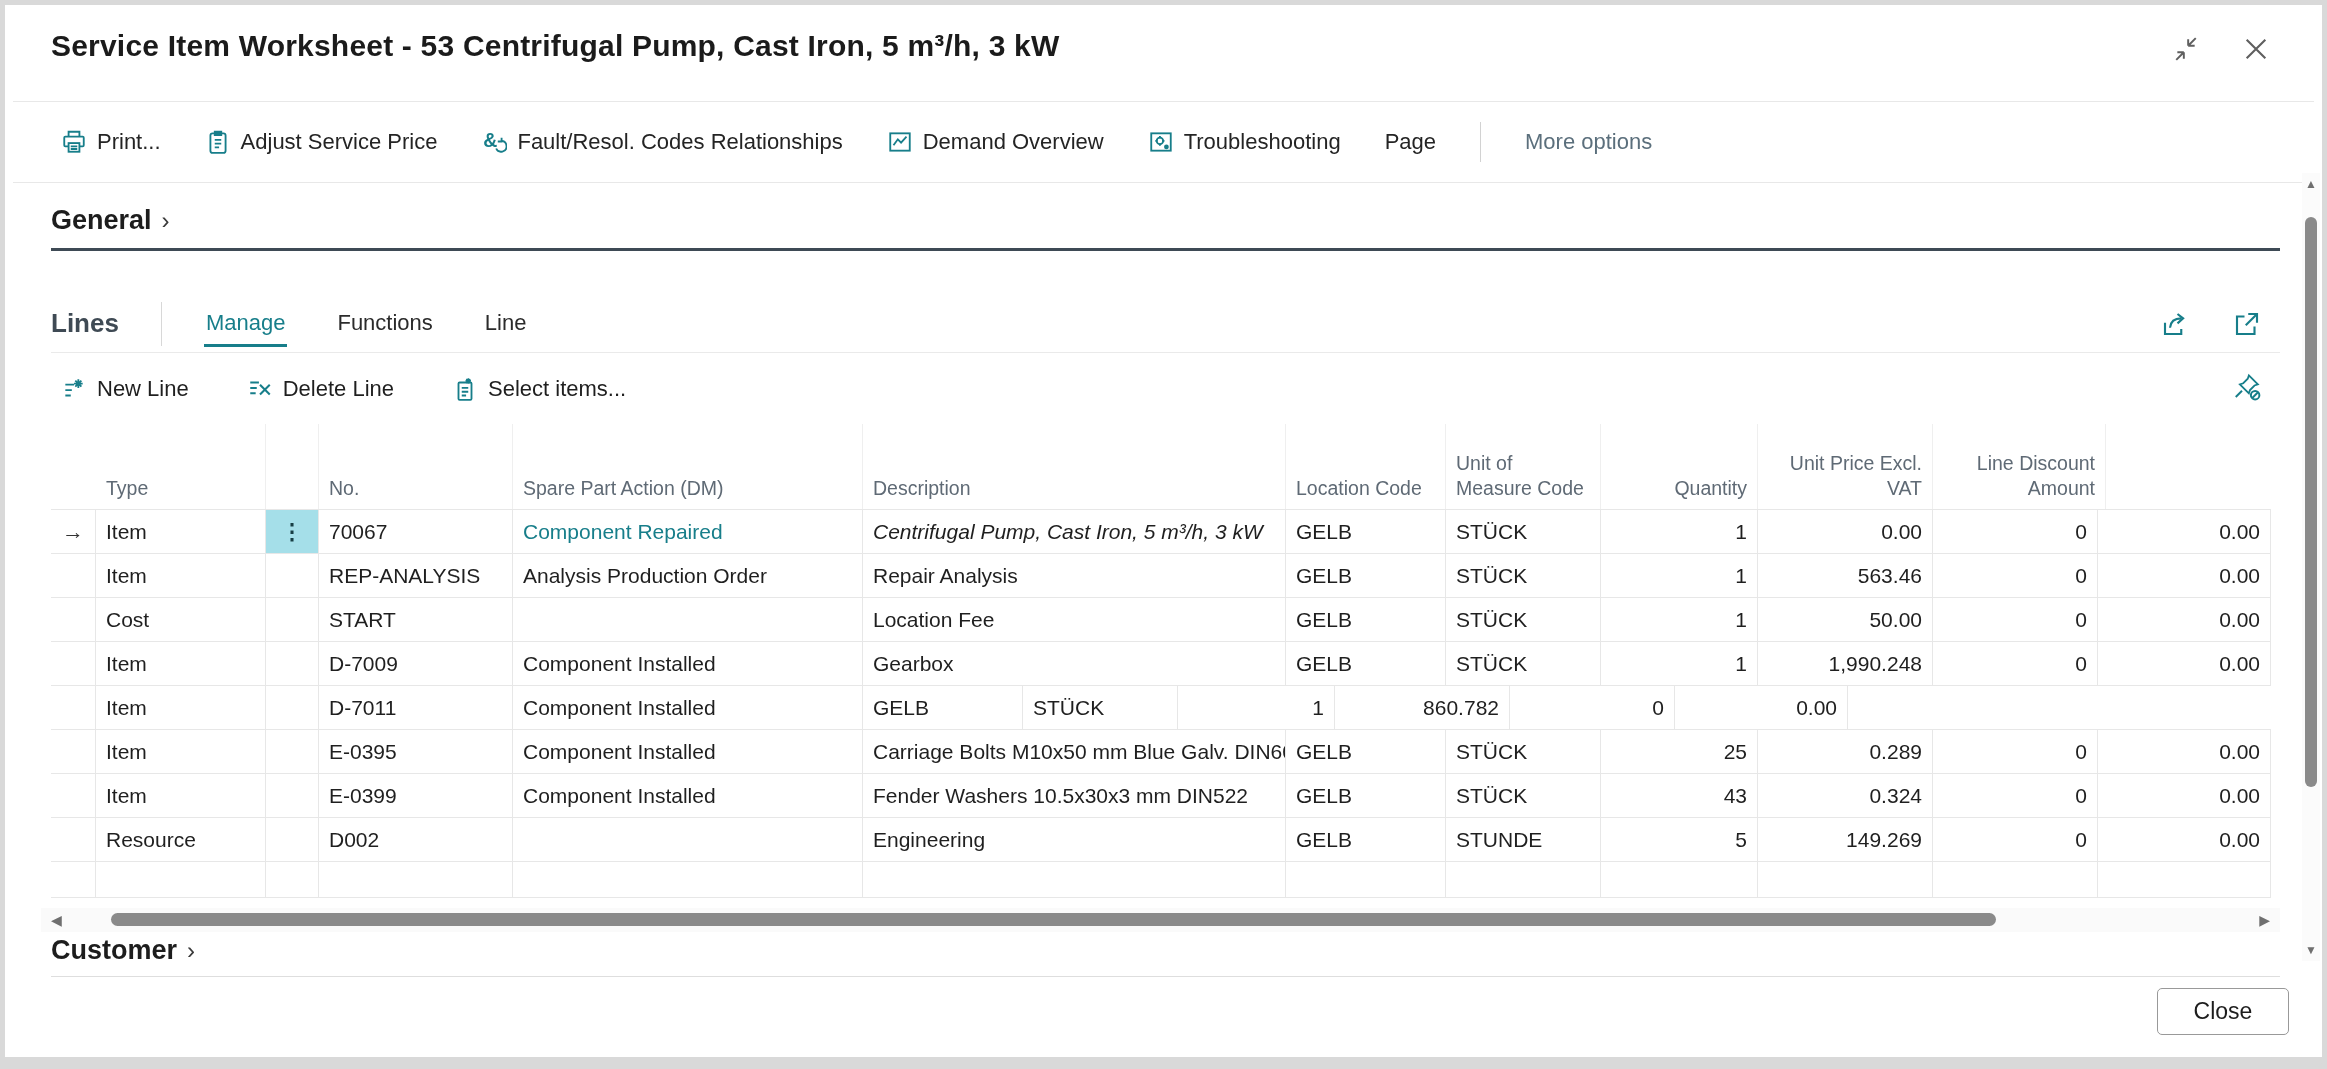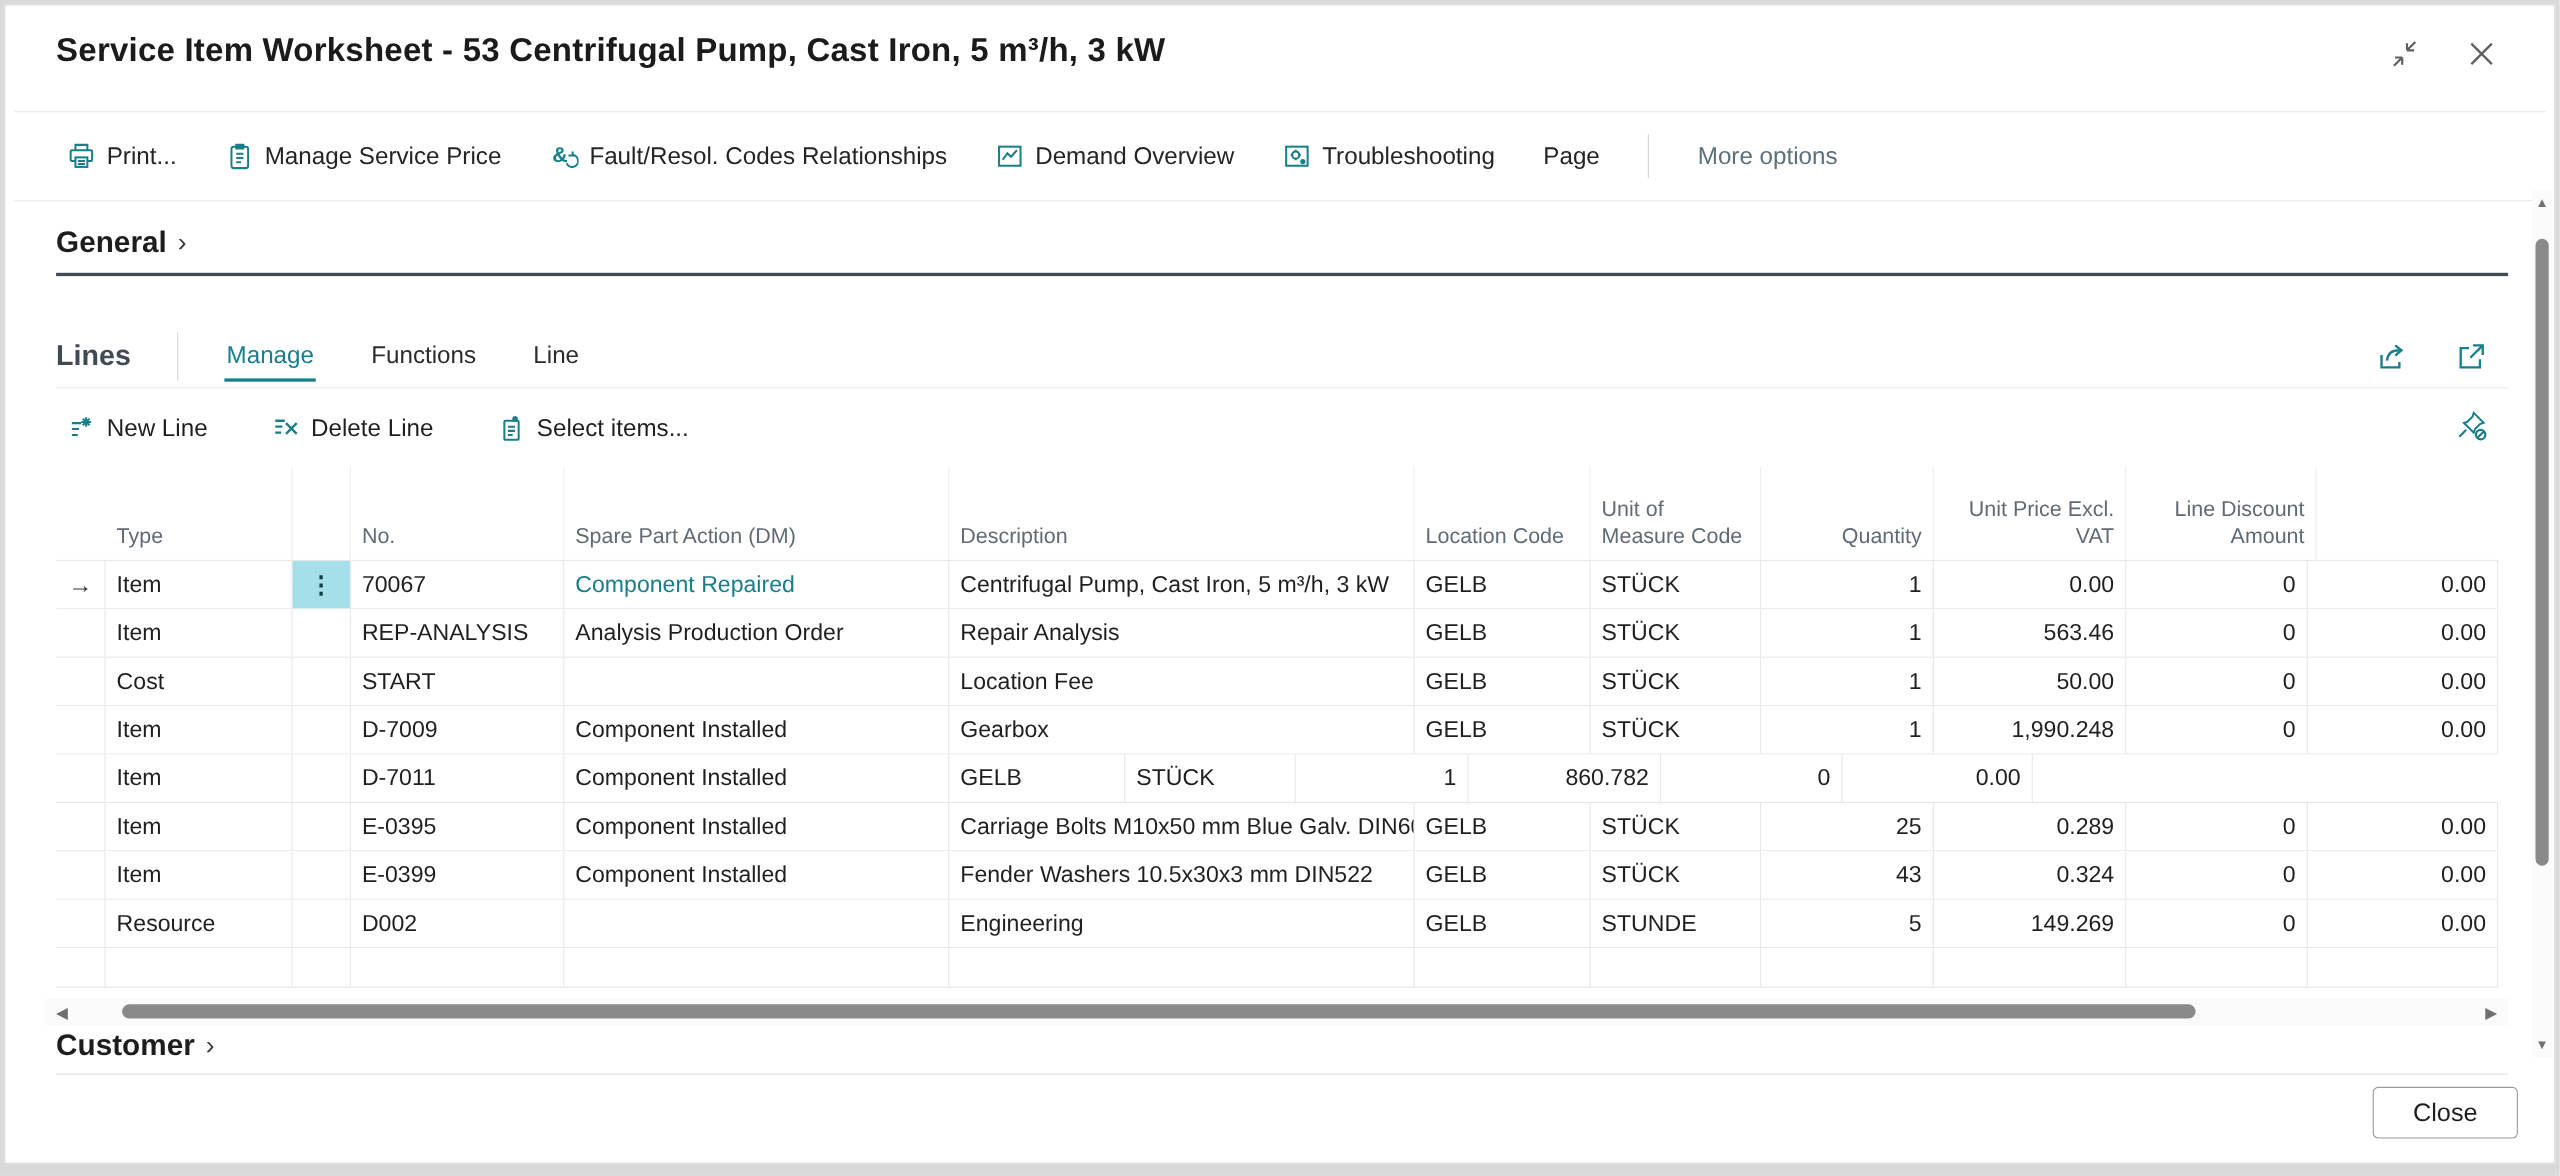--- a/index.html
+++ b/index.html
@@ -107,21 +107,21 @@
           <path d="M9 16 h6 M9 18.5 h6"></path>
       </svg>
       <span>Print...</span>
     </div>
     <div class="ab-item">
       <svg width="26" height="26" viewBox="0 0 24 24" fill="none" stroke="#177e8a" stroke-width="1.7">
         <rect x="5" y="4" width="14" height="18" rx="2"></rect>
           <path d="M9 2.5 h6 v3 h-6 z" fill="#177e8a"></path>
           <path d="M9 10 h6 M9 13.5 h6 M9 17 h4"></path>
       </svg>
-      <span>Manage Service Price</span>
+      <span>Adjust Service Price</span>
     </div>
     <div class="ab-item">
       <svg width="26" height="26" viewBox="0 0 24 24" fill="none" stroke="#177e8a" stroke-width="1.7">
         <text x="2" y="17" font-size="18" font-weight="bold" fill="#177e8a" stroke="none">&amp;</text>
         <path d="M14 18 a5 5 0 1 0 5 -7"></path>
           <path d="M19 8 l0 3.5 l-3.5 0"></path>
       </svg>
       <span>Fault/Resol. Codes Relationships</span>
     </div>
     <div class="ab-item">
@@ -228,21 +228,21 @@
         <div class="hcell num" style="width: 173px;">Line Discount
 Amount</div>
       </div>
     <div class="grid-body">
         <div class="grid-row">
           <div class="cell c-indicator" style="width: 45px;">→</div>
           <div class="cell" style="width: 170px;">Item</div>
           <div class="cell c-menu selected" style="width: 53px;">⋮</div>
           <div class="cell" style="width: 194px;">70067</div>
           <div class="cell link" style="width: 350px;">Component Repaired</div>
-          <div class="cell" style="width: 423px;">Centrifugal Pump, Cast Iron, 5 m³/h, 3 kW</div>
+          <div class="cell" style="width: 423px; font-style: italic;">Centrifugal Pump, Cast Iron, 5 m³/h, 3 kW</div>
           <div class="cell" style="width: 160px;">GELB</div>
           <div class="cell" style="width: 155px;">STÜCK</div>
           <div class="cell num" style="width: 157px;">1</div>
           <div class="cell num" style="width: 175px;">0.00</div>
           <div class="cell num" style="width: 165px;">0</div>
           <div class="cell num" style="width: 173px;">0.00</div>
         </div>
         <div class="grid-row">
           <div class="cell c-indicator" style="width: 45px;"></div>
           <div class="cell" style="width: 170px;">Item</div>

